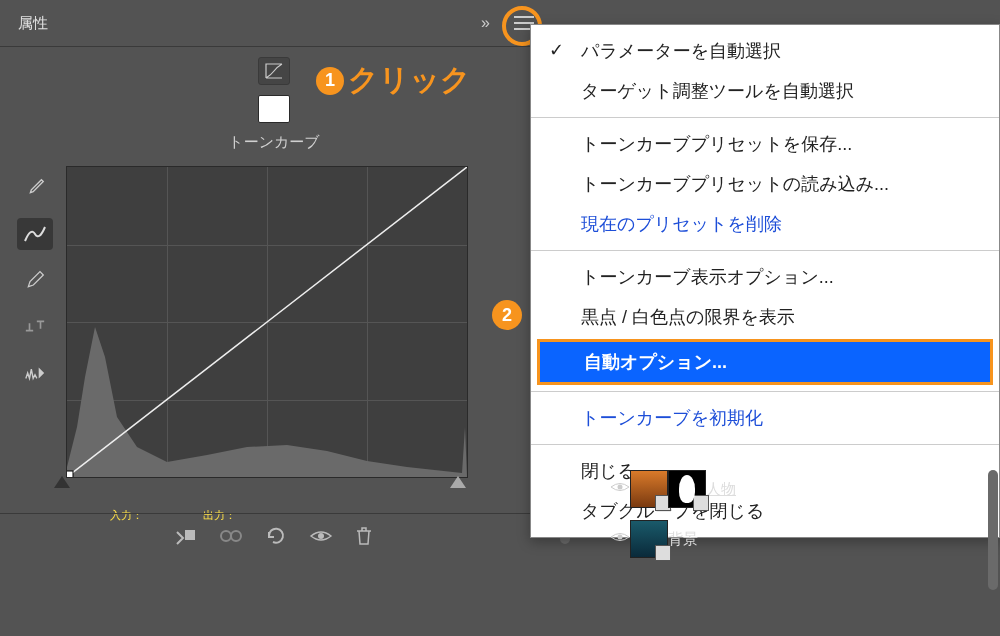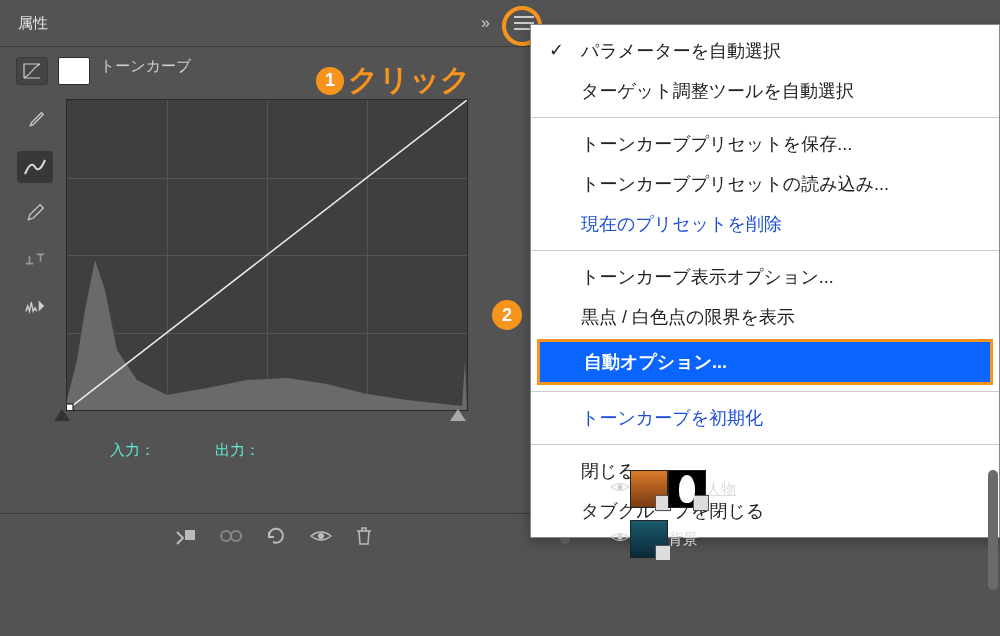--- a/index.html
+++ b/index.html
@@ -58,23 +58,24 @@
   border: 4px solid #f7941e;
   border-radius: 50%;
   width: 32px;
   height: 32px;
   top: -4px;
   left: 2px;
   pointer-events: none;
 }
 .curves-row {
   display: flex;
-  align-items: flex-start;
+  align-items: center;
   padding: 10px 16px;
   gap: 10px;
+  flex-direction: column;
 }
 .small-btn {
   width: 30px;
   height: 26px;
   background: #454545;
   border: 1px solid #3a3a3a;
   border-radius: 3px;
   display: flex;
   align-items: center;
   justify-content: center;
@@ -167,22 +168,22 @@
   position: absolute;
   width: 0;
   height: 0;
   border-left: 8px solid transparent;
   border-right: 8px solid transparent;
   border-bottom: 12px solid #aaa;
 }
 .io-labels {
   display: flex;
   gap: 60px;
-  color: #5eead4;
-  font-size: 15px;
+  color: #fde047;
+  font-size: 11px;
   margin: 30px 0 0 110px;
 }
 .bottom-bar {
   position: absolute;
   bottom: 0;
   left: 0;
   width: 548px;
   height: 46px;
   border-top: 1px solid #3a3a3a;
   display: flex;

